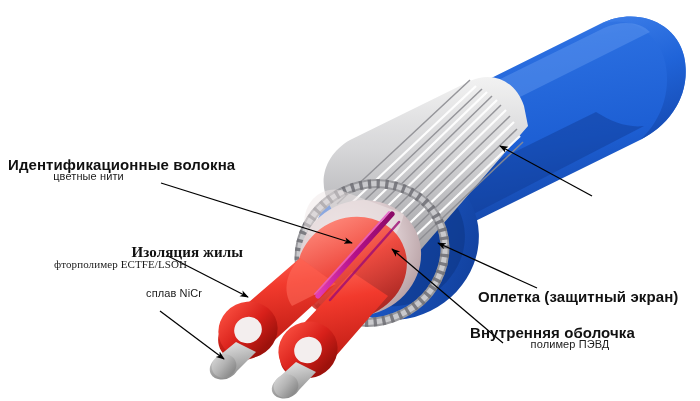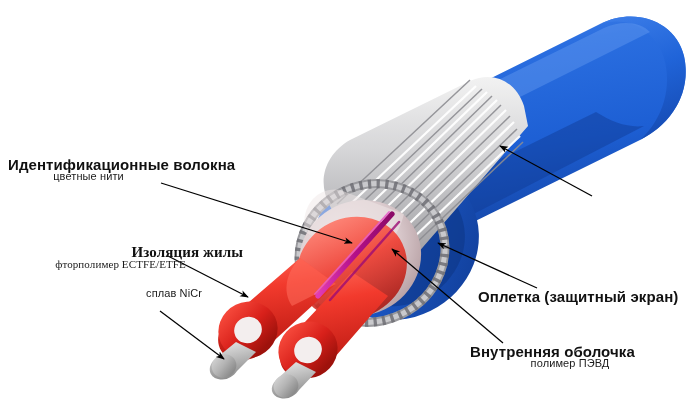--- a/index.html
+++ b/index.html
@@ -31,21 +31,21 @@
   #c-fibers .sub{text-align:center;padding-right:44px;}
   #c-insulation{left:8px;top:246px;width:235px;font-family:Liberation Serif, serif;}
   #c-insulation .sub{text-align:center;padding-right:10px;}
   #c-conductor{left:8px;top:288px;width:240px;}
   #c-conductor .sub{text-align:right;padding-right:46px;}
 
   #c-outer{left:557px;top:196px;width:140px;}
   #c-outer .sub{text-align:center;}
   #c-braid{left:478px;top:290px;width:210px;}
   #c-braid .sub{text-align:center;}
-  #c-inner{left:470px;top:345px;width:200px;}
+  #c-inner{left:470px;top:326px;width:200px;}
   #c-inner .sub{text-align:center;}
 </style>
 </head>
 <body>
 
 <div id="stage">
 
   <svg id="cable-svg" viewBox="0 0 700 401">
     <defs>
 
@@ -229,21 +229,21 @@
     </g>
   </svg>
 
   <div class="callout left" id="c-fibers">
     <div class="title">Идентификационные волокна</div>
     <div class="sub">цветные нити</div>
   </div>
 
   <div class="callout left" id="c-insulation">
     <div class="title">Изоляция жилы</div>
-    <div class="sub">фторполимер ECTFE/ETFE</div>
+    <div class="sub">фторполимер ECTFE/LSOH</div>
   </div>
 
   <div class="callout left" id="c-conductor">
     <div class="sub">сплав NiCr</div>
   </div>
 
   <div class="callout right" id="c-outer">
   </div>
 
   <div class="callout right" id="c-braid">

